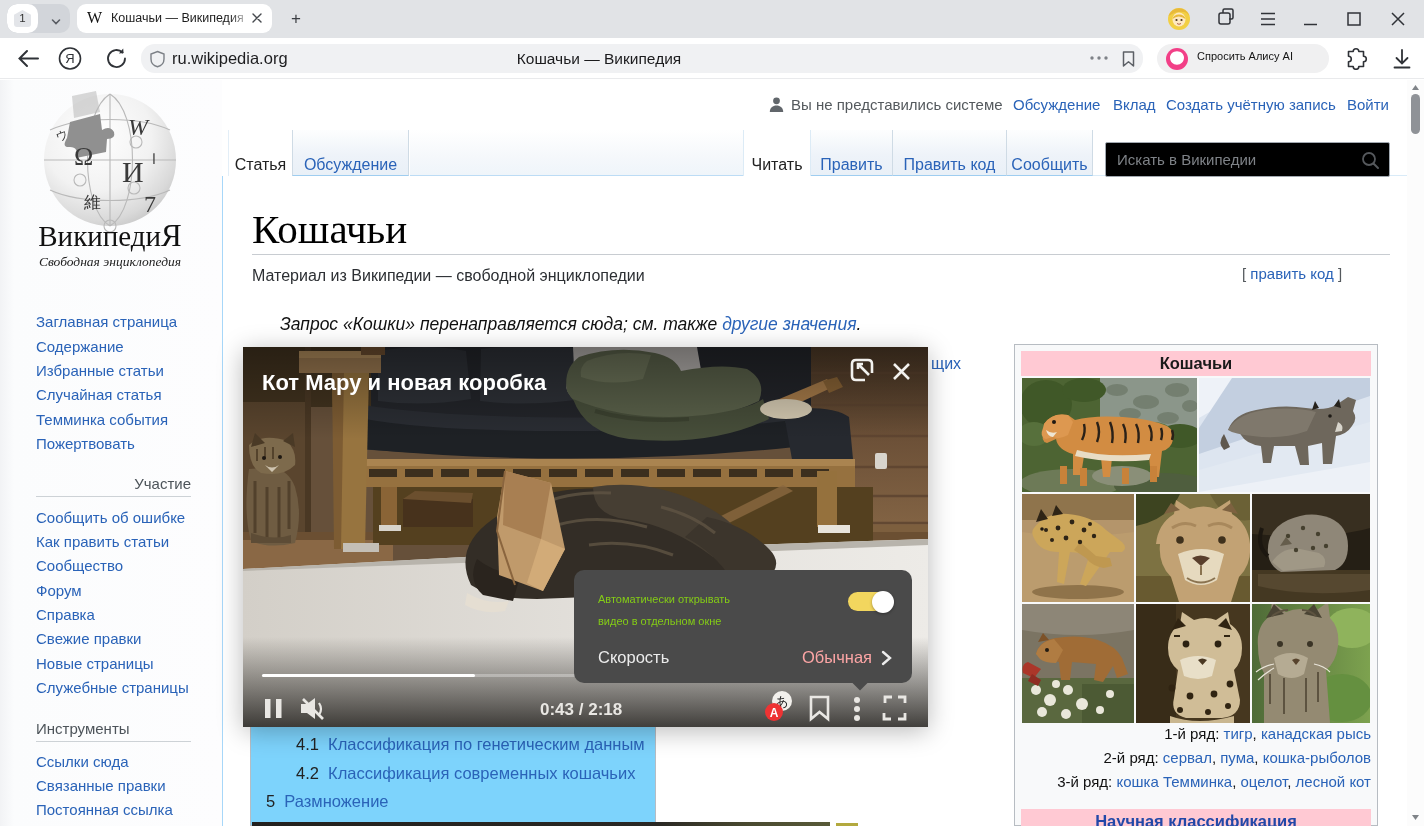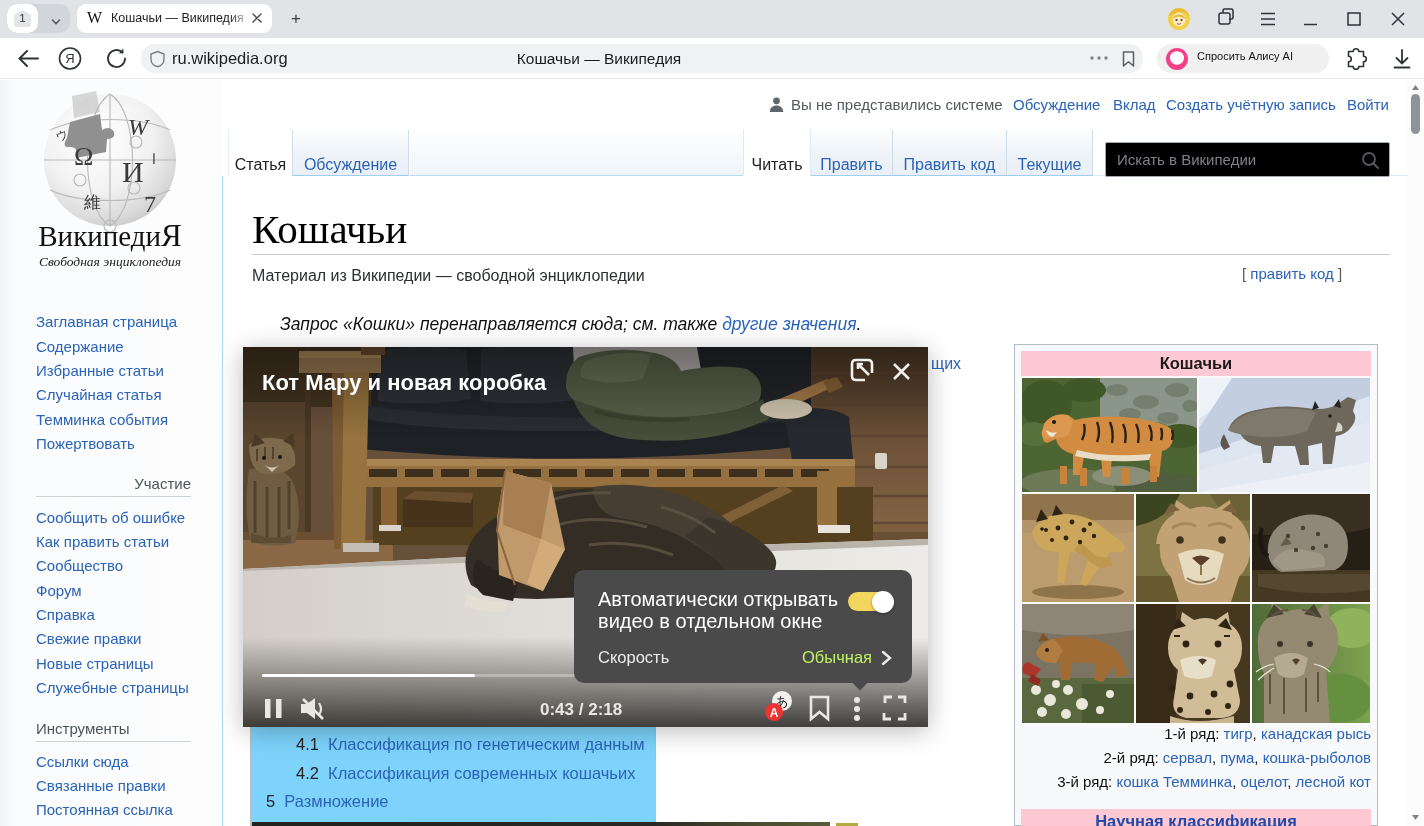--- a/index.html
+++ b/index.html
@@ -227,21 +227,21 @@
     <a class="plink" style="left:1347px;">Войти</a>
   </div>
 
   <div id="atabs">
     <div class="atab whitetab" style="left:228px; width:64px; border-left:1px solid #e3eef7;"><span style="color:#222">Статья</span></div>
     <div class="atab gradtab" style="left:292px; width:117px;"><span><a>Обсуждение</a></span></div>
     <div class="atab" style="left:410px; width:333px; background:linear-gradient(to bottom,#ffffff 0,#f5f8fb 60%,#eff5fa 100%); border-bottom:1px solid #bcdcf5;"></div>
     <div class="atab whitetab" style="left:743px; width:68px; border-left:1px solid #dcebf6; border-right:1px solid #dcebf6;"><span style="color:#222">Читать</span></div>
     <div class="atab gradtab" style="left:811px; width:82px; border-left:none;"><span><a>Править</a></span></div>
     <div class="atab gradtab" style="left:893px; width:114px; border-left:none;"><span><a>Править код</a></span></div>
-    <div class="atab gradtab" style="left:1007px; width:86px; border-left:none;"><span><a>Текущие</a></span></div>
+    <div class="atab gradtab" style="left:1007px; width:86px; border-left:none;"><span><a>Сообщить</a></span></div>
     <div class="atab" style="left:1093px; width:314px; border-bottom:1px solid #d9ebf8;"></div>
   </div>
   <div id="searchbox">
     <div class="ph">Искать в Википедии</div>
     <svg class="abs" style="left:255px; top:8px;" width="19" height="19" viewBox="0 0 19 19">
       <circle cx="8" cy="8" r="6" fill="none" stroke="#55585c" stroke-width="1.8"></circle>
       <path d="M12.5 12.5 L17 17" stroke="#55585c" stroke-width="2" stroke-linecap="round"></path>
     </svg>
   </div>
 
@@ -645,26 +645,26 @@
 
   <g stroke="#f2f1ee" stroke-width="2.6" fill="none">
     <path d="M622 33 h-9 q-4 0 -4 -4 v-12 q0 -4 4 -4 h12 q4 0 4 4 v9"></path>
     <path d="M615 22 v-5 h5 M615 17 l11 11"></path>
     <path d="M651 17 l15 15 M666 17 l-15 15"></path>
   </g>
   <text x="19" y="43" font-size="22" font-weight="bold" fill="#ffffff" font-family="Liberation Sans">Кот Мару и новая коробка</text>
 </svg>
 
 <div style="position:absolute; left:331px; top:223px; width:338px; height:113px; background:#4a4a4a; border-radius:10px;">
-  <div style="position:absolute; left:24px; top:18px; font-size:20px; color:#ffffff; line-height:22px;">Автоматически открывать<br>видео в отдельном окне</div>
+  <div style="position:absolute; left:24px; top:18px; font-size:11px; color:#84cc16; line-height:22px;">Автоматически открывать<br>видео в отдельном окне</div>
   <div style="position:absolute; left:274px; top:22px; width:45px; height:19px; background:#f2d65e; border-radius:10px;">
     <div style="position:absolute; right:-1px; top:-1.5px; width:22px; height:22px; background:#fff; border-radius:50%; box-shadow:0 1px 3px rgba(0,0,0,.35);"></div>
   </div>
   <div style="position:absolute; left:24px; top:78px; font-size:16.5px; color:#ececec;">Скорость</div>
-  <div style="position:absolute; right:40px; top:78px; font-size:16.5px; color:#bef264;">Обычная</div>
+  <div style="position:absolute; right:40px; top:78px; font-size:16.5px; color:#fca5a5;">Обычная</div>
   <svg style="position:absolute; right:20px; top:80px;" width="11" height="16" viewBox="0 0 11 16">
         <path d="M2 2 l7 6 -7 6" stroke="#ececec" stroke-width="2.4" fill="none" stroke-linecap="round"></path>
       </svg>
   <div style="position:absolute; left:516px; top:111px; width:0; height:0;"></div>
 </div>
 <div style="position:absolute; left:609px; top:336px; width:16px; height:9px; overflow:hidden;">
   <div style="position:absolute; left:2px; top:-7px; width:12px; height:12px; background:#4a4a4a; transform:rotate(45deg);"></div>
 </div>
 </div>
 

